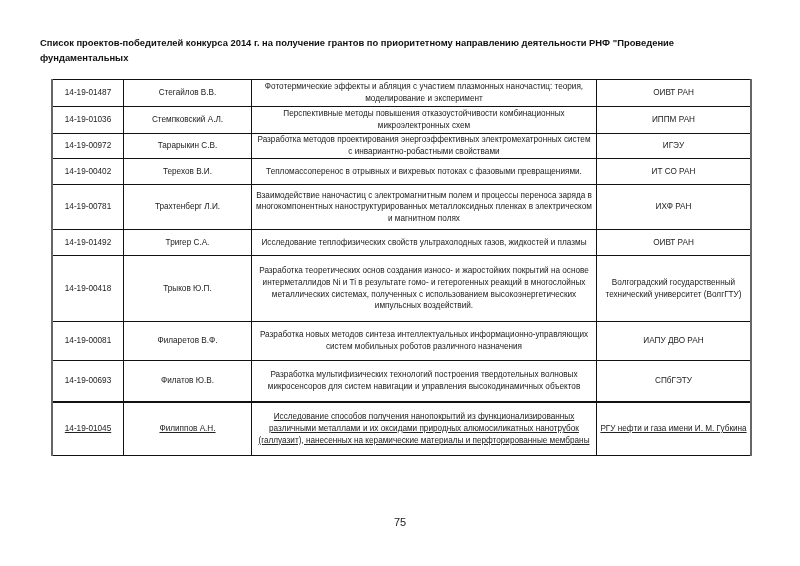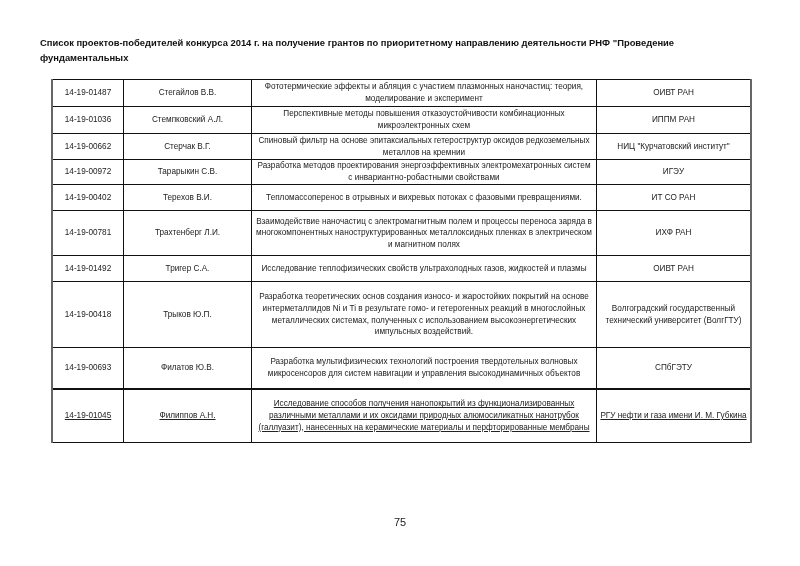--- a/index.html
+++ b/index.html
@@ -45,26 +45,20 @@
         <td class="name">Стегайлов В.В.</td>
         <td class="topic">Фототермические эффекты и абляция с участием плазмонных наночастиц: теория, моделирование и эксперимент</td>
         <td class="org">ОИВТ РАН</td>
       </tr>
       <tr style="height: 27px;">
         <td class="id">14-19-01036</td>
         <td class="name">Стемпковский А.Л.</td>
         <td class="topic">Перспективные методы повышения отказоустойчивости комбинационных микроэлектронных схем</td>
         <td class="org">ИППМ РАН</td>
       </tr>
-      <tr style="height: 26px;">
-        <td class="id">14-19-00662</td>
-        <td class="name">Стерчак В.Г.</td>
-        <td class="topic">Спиновый фильтр на основе эпитаксиальных гетероструктур оксидов редкоземельных металлов на кремнии</td>
-        <td class="org">НИЦ "Курчатовский институт"</td>
-      </tr>
       <tr style="height: 25px;">
         <td class="id">14-19-00972</td>
         <td class="name">Тарарыкин С.В.</td>
         <td class="topic">Разработка методов проектирования энергоэффективных электромехатронных систем с инвариантно-робастными свойствами</td>
         <td class="org">ИГЭУ</td>
       </tr>
       <tr style="height: 26px;">
         <td class="id">14-19-00402</td>
         <td class="name">Терехов В.И.</td>
         <td class="topic">Тепломассоперенос в отрывных и вихревых потоках с фазовыми превращениями.</td>
@@ -81,20 +75,26 @@
         <td class="name">Тригер С.А.</td>
         <td class="topic">Исследование теплофизических свойств ультрахолодных газов, жидкостей и плазмы</td>
         <td class="org">ОИВТ РАН</td>
       </tr>
       <tr style="height: 66px;">
         <td class="id">14-19-00418</td>
         <td class="name">Трыков Ю.П.</td>
         <td class="topic">Разработка теоретических основ создания износо- и жаростойких покрытий на основе интерметаллидов Ni и Ti в результате гомо- и гетерогенных реакций в многослойных металлических системах, полученных с использованием высокоэнергетических импульсных воздействий.</td>
         <td class="org">Волгоградский государственный технический университет (ВолгГТУ)</td>
       </tr>
+      <tr style="height: 39px;">
+        <td class="id">14-19-00081</td>
+        <td class="name">Филаретов В.Ф.</td>
+        <td class="topic">Разработка новых методов синтеза интеллектуальных информационно-управляющих систем мобильных роботов различного назначения</td>
+        <td class="org">ИАПУ ДВО РАН</td>
+      </tr>
       <tr style="height: 41px;">
         <td class="id">14-19-00693</td>
         <td class="name">Филатов Ю.В.</td>
         <td class="topic">Разработка мультифизических технологий построения твердотельных волновых микросенсоров для систем навигации и управления высокодинамичных объектов</td>
         <td class="org">СПбГЭТУ</td>
       </tr>
       <tr style="height: 54px;">
         <td class="id">14-19-01045</td>
         <td class="name">Филиппов А.Н.</td>
         <td class="topic">Исследование способов получения нанопокрытий из функционализированных различными металлами и их оксидами природных алюмосиликатных нанотрубок (галлуазит), нанесенных на керамические материалы и перфторированные мембраны</td>

